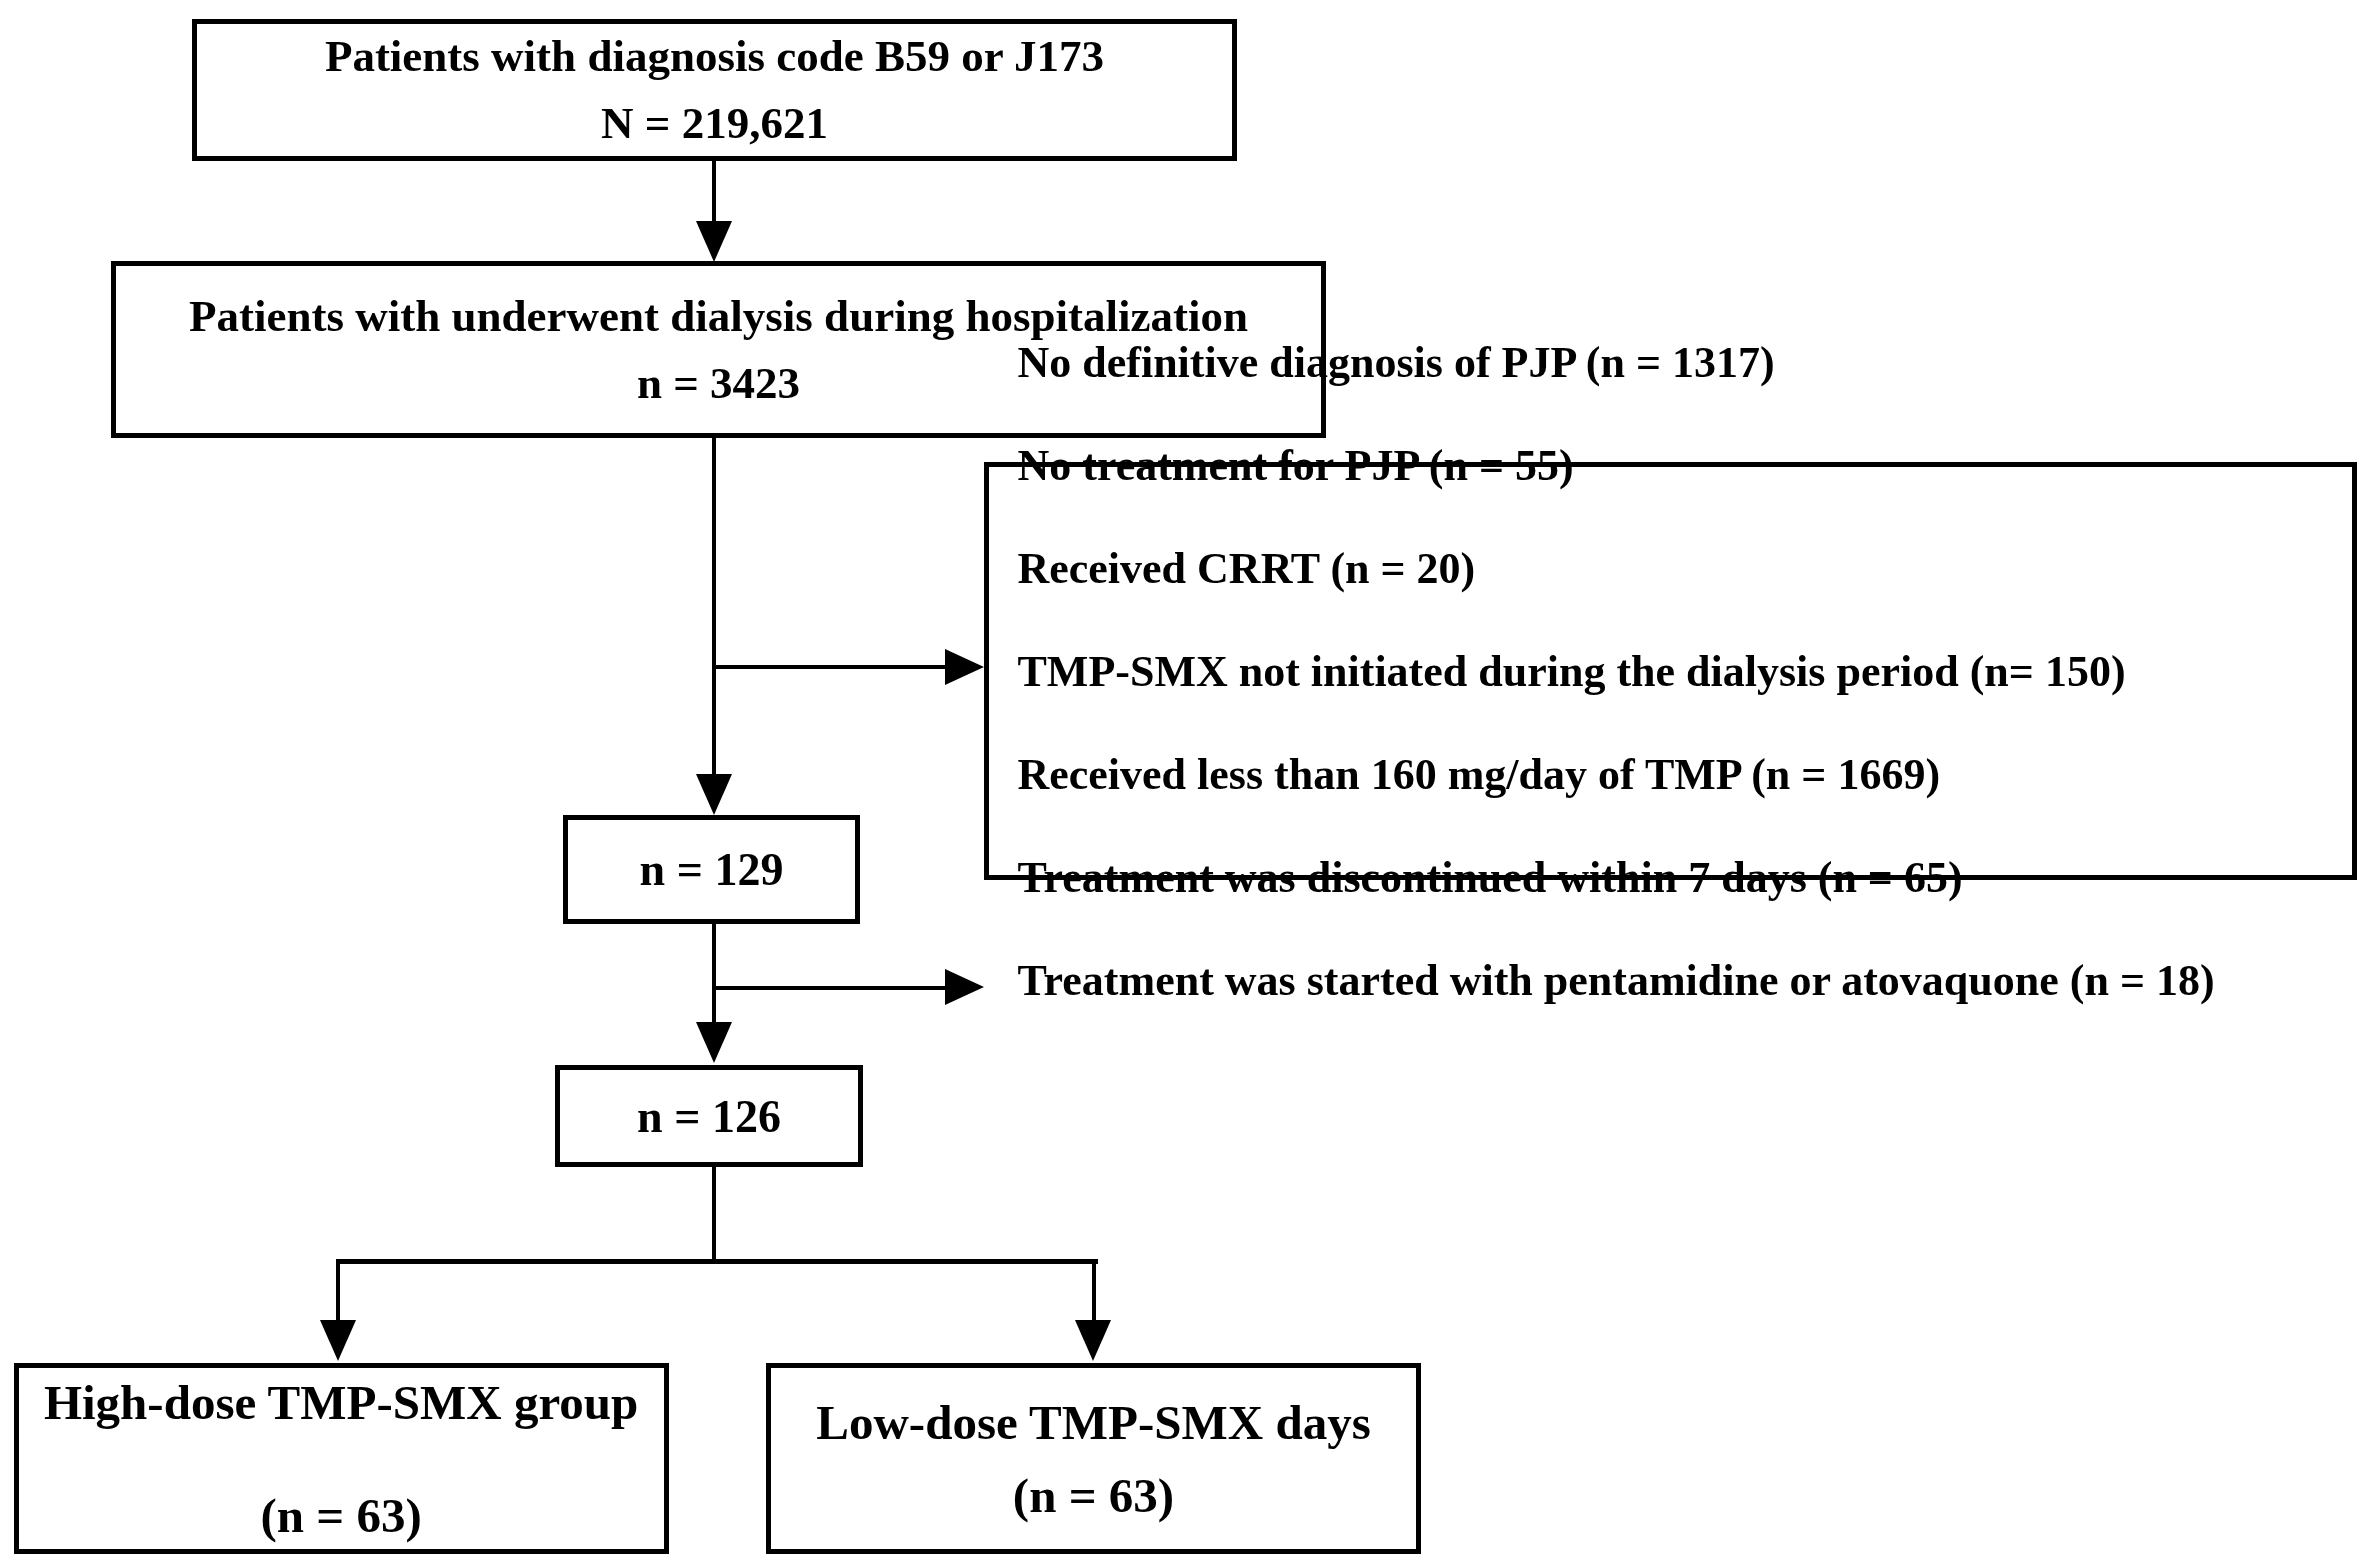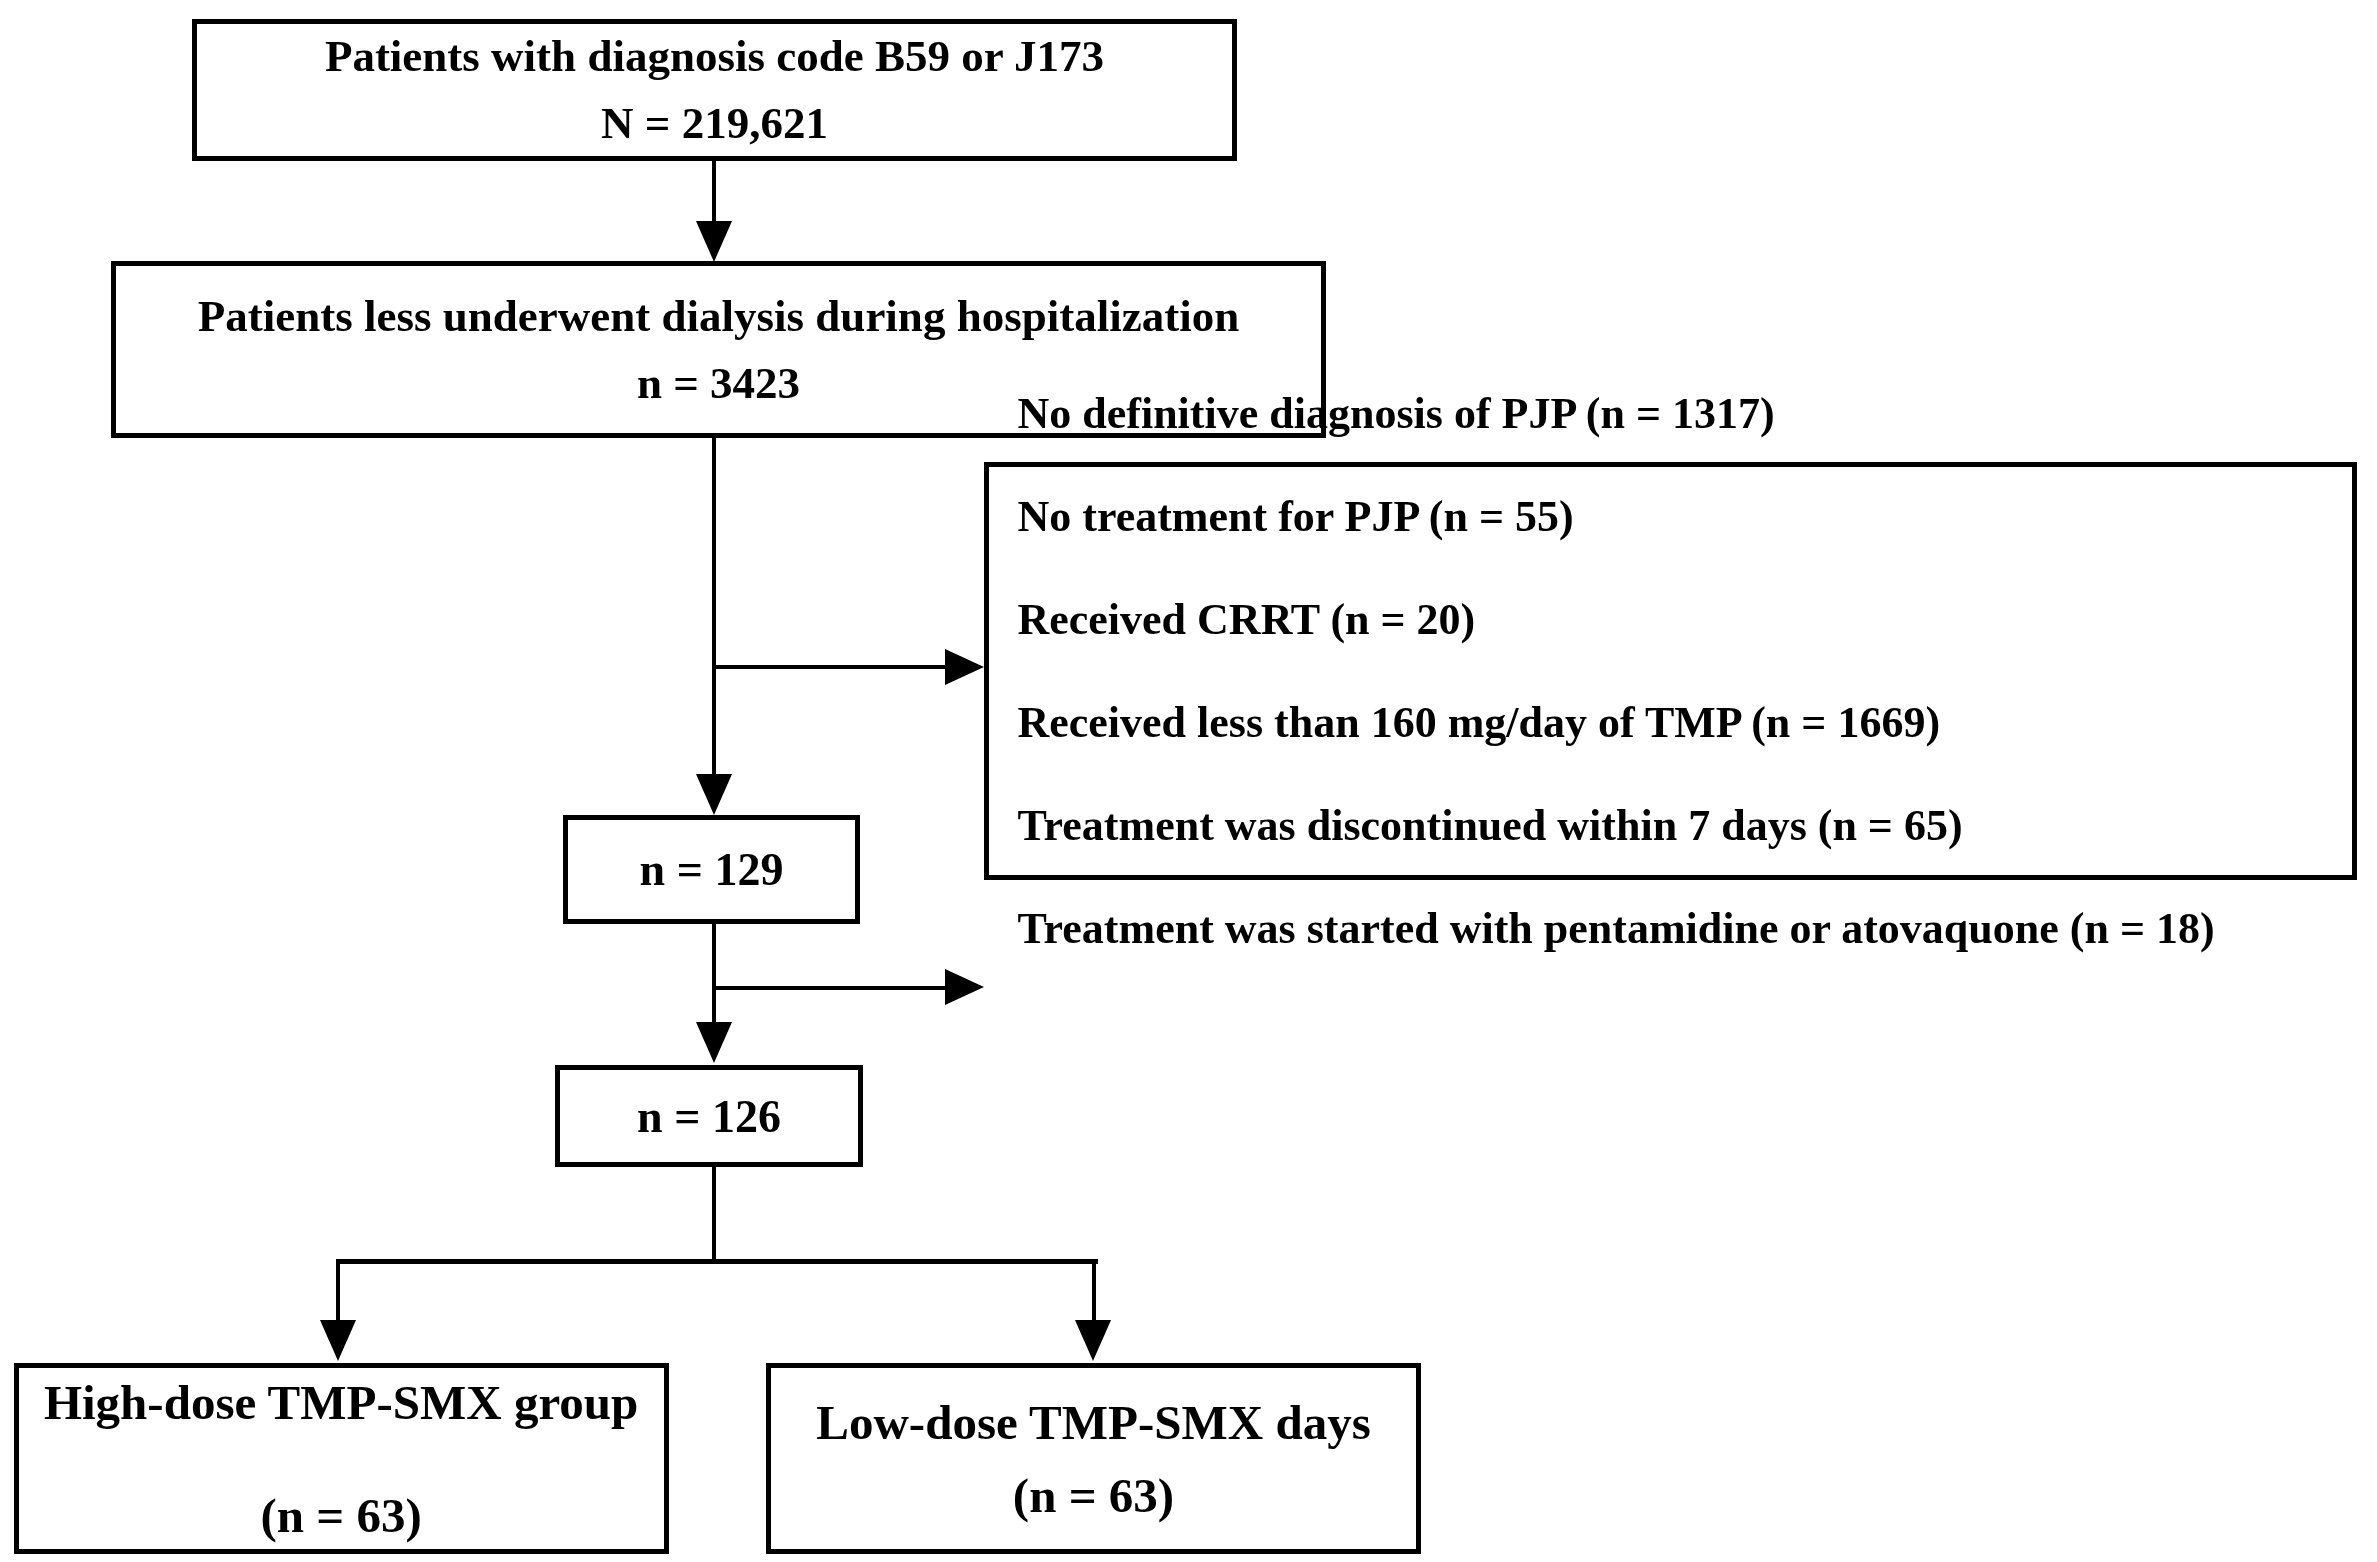--- a/index.html
+++ b/index.html
@@ -66,34 +66,35 @@
 
   <div class="box centered big-text" style="left:192px; top:19px; width:1045px; height:142px;">
     <div>Patients with diagnosis code B59 or J173</div>
     <div>N = 219,621</div>
   </div>
 
   <div class="vline" style="left:712px; top:158px; width:4.1px; height:68px;"></div>
   <div class="arrow-down" style="left:696px; top:221px;"></div>
 
   <div class="box centered big-text" style="left:111px; top:261px; width:1215px; height:177px;">
-    <div>Patients less underwent dialysis during hospitalization</div>
+    <div>Patients with underwent dialysis during hospitalization</div>
     <div>n = 3423</div>
   </div>
 
   <div class="vline" style="left:712px; top:436px; width:4.1px; height:342px;"></div>
   <div class="arrow-down" style="left:696px; top:774px;"></div>
 
   <div class="hline" style="left:712px; top:665px; width:234px; height:4.1px;"></div>
   <div class="arrow-right" style="left:945px; top:649px;"></div>
 
   <div class="box lefted list-text" style="left:984px; top:462px; width:1373px; height:418px;">
     <div>No definitive diagnosis of PJP (n = 1317)</div>
     <div>No treatment for PJP (n = 55)</div>
     <div>Received CRRT (n = 20)</div>
+    <div>TMP-SMX not initiated during the dialysis period (n= 150)</div>
     <div>Received less than 160 mg/day of TMP (n = 1669)</div>
     <div>Treatment was discontinued within 7 days (n = 65)</div>
     <div>Treatment was started with pentamidine or atovaquone (n = 18)</div>
   </div>
 
   <div class="box centered small-text" style="left:563px; top:815px; width:297px; height:109px;">
     <div>n = 129</div>
   </div>
 
   <div class="vline" style="left:712px; top:921px; width:4.1px; height:106px;"></div>

